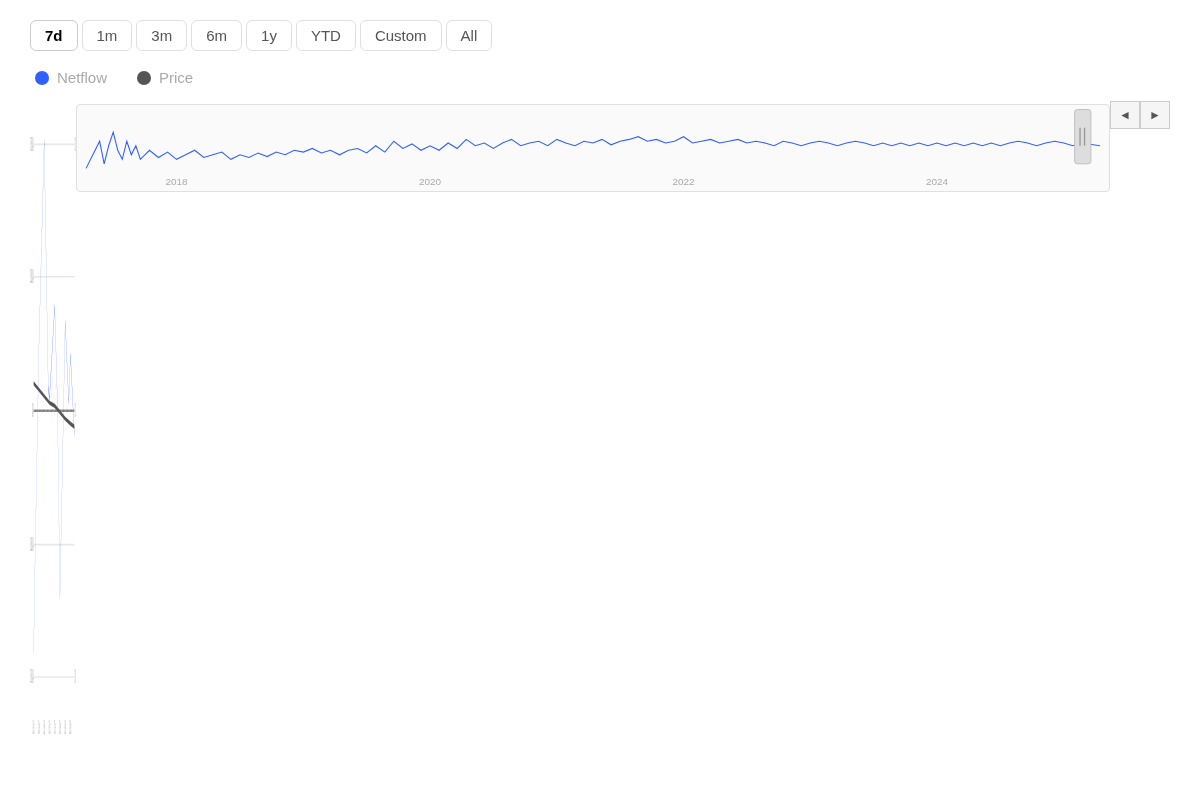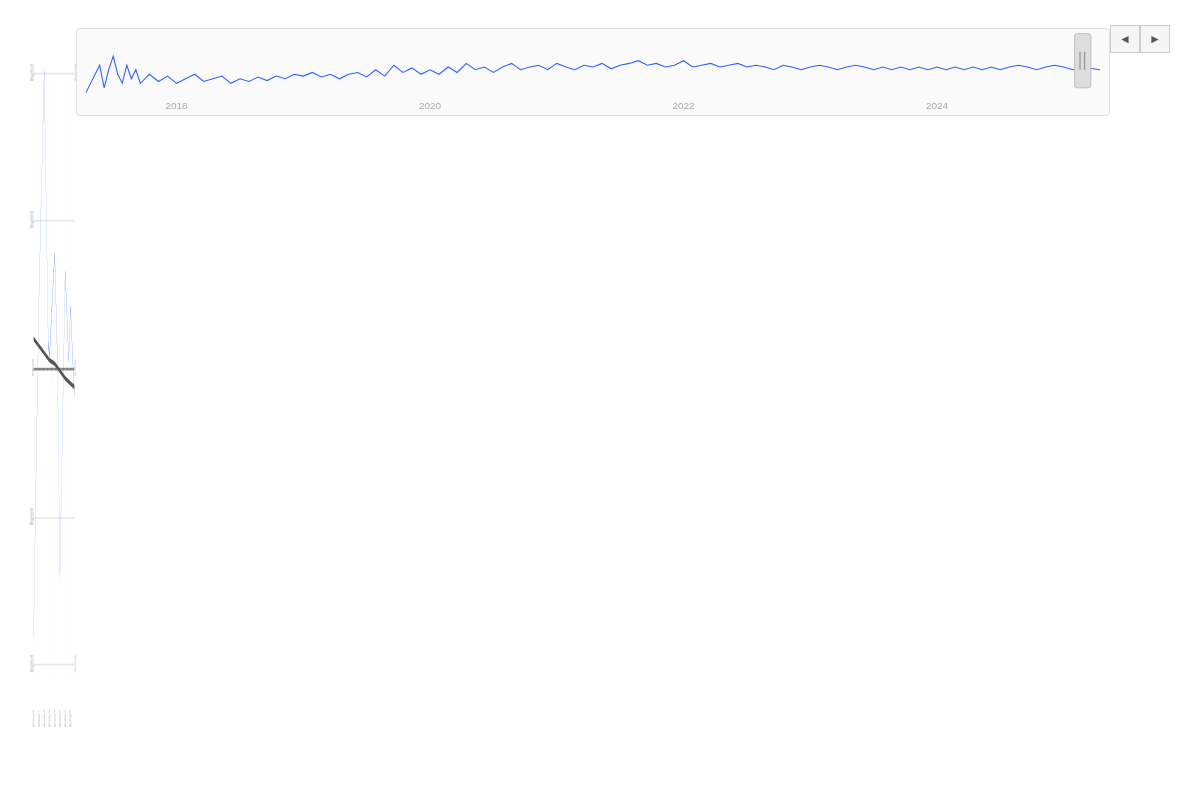--- a/index.html
+++ b/index.html
@@ -120,21 +120,41 @@
       border-top: 1px solid #ccc;
       border-bottom: 1px solid #ccc;
       position: relative;
     }
   </style>
 </head>
 <body>
 
 <div class="container">
 
-
+  <div class="time-range">
+  <button class="time-btn active">7d</button>
+      <button class="time-btn">1m</button>
+      <button class="time-btn">3m</button>
+      <button class="time-btn">6m</button>
+      <button class="time-btn">1y</button>
+      <button class="time-btn">YTD</button>
+      <button class="time-btn">Custom</button>
+      <button class="time-btn">All</button>
+    </div>
+
+  <div class="legend">
+    <div class="legend-item">
+      <div class="legend-dot netflow"></div>
+      <span>Netflow</span>
+    </div>
+    <div class="legend-item">
+      <div class="legend-dot price"></div>
+      <span>Price</span>
+    </div>
+  </div>
 
   <div class="chart-wrapper">
     <div class="main-chart-area">
       <svg width="100%" height="100%" viewBox="0 0 1140 430" preserveAspectRatio="none" style="position:absolute;top:0;left:0;">
 
         <line x1="90" y1="30" x2="1100" y2="30" stroke="#e8e8e8" stroke-width="1"></line>
         <line x1="90" y1="112" x2="1100" y2="112" stroke="#e8e8e8" stroke-width="1"></line>
         <line x1="90" y1="195" x2="1100" y2="195" stroke="#e8e8e8" stroke-width="1"></line>
         <line x1="90" y1="278" x2="1100" y2="278" stroke="#e8e8e8" stroke-width="1"></line>
         <line x1="90" y1="360" x2="1100" y2="360" stroke="#e8e8e8" stroke-width="1"></line>

